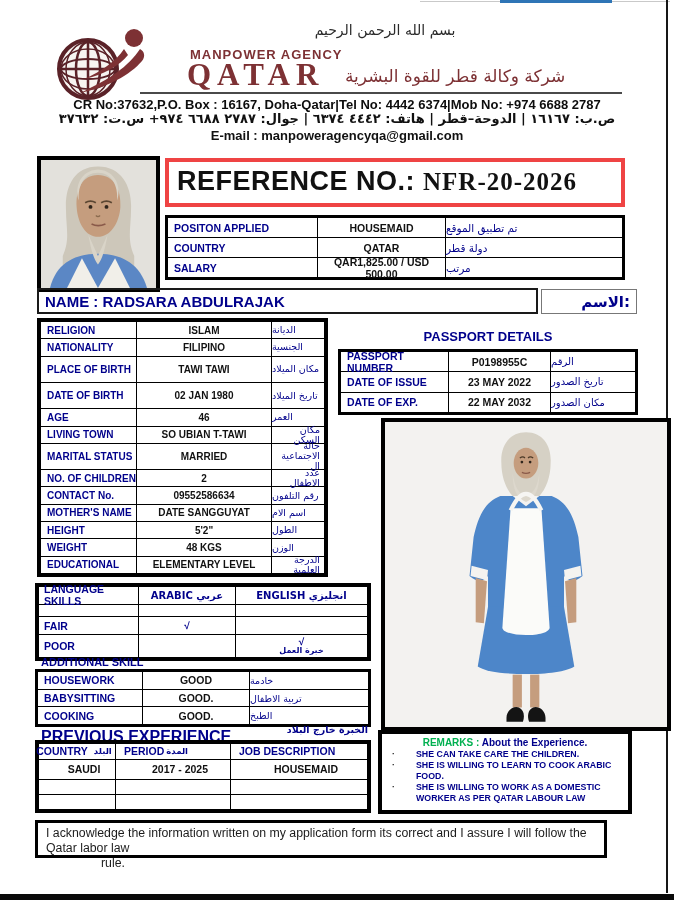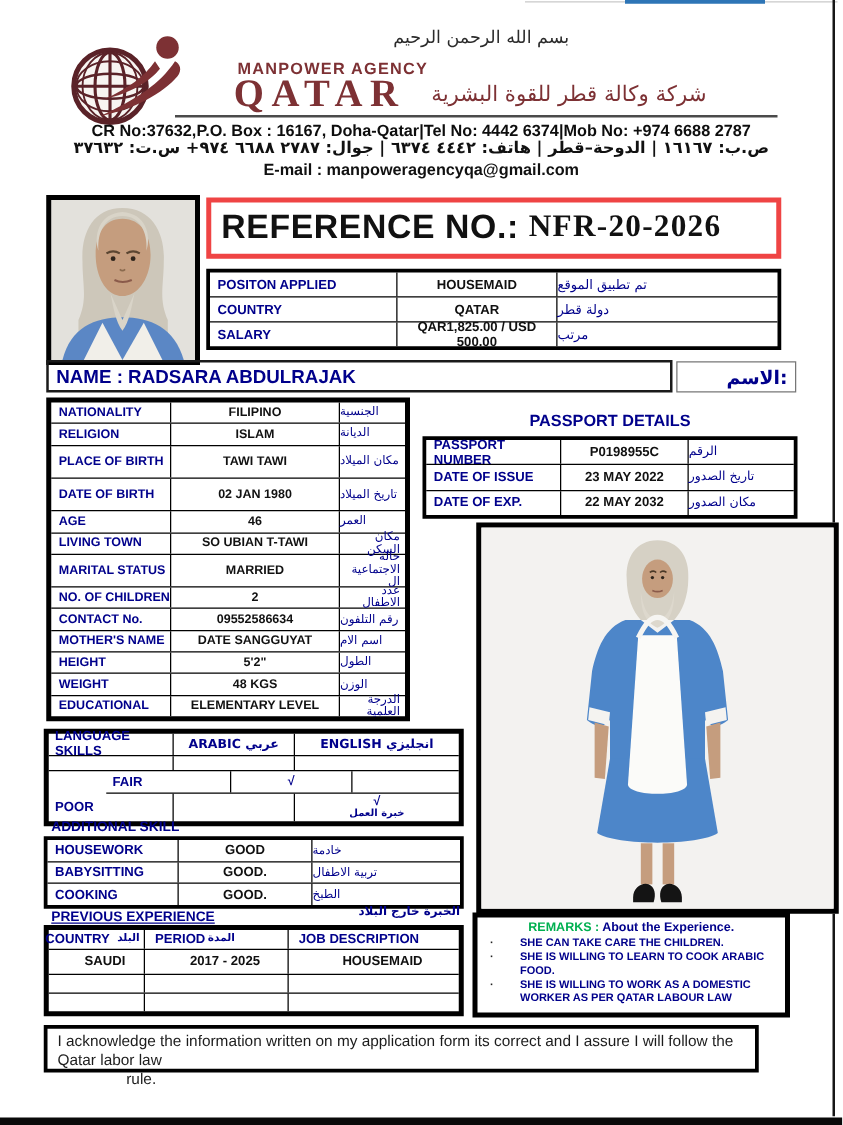--- a/index.html
+++ b/index.html
@@ -79,32 +79,32 @@
   .langtable{left:35px;top:583px;width:336px;height:78px;border:4px solid #000;}
   .langtable .lc1{width:100px;border-right:1px solid #000;height:100%;display:flex;align-items:center;
       padding-left:5px;box-sizing:border-box;color:#00008B;font-weight:bold;font-size:10.5px;}
   .langtable .lc2{width:97px;border-right:1px solid #000;height:100%;display:flex;align-items:center;
       justify-content:center;color:#00008B;font-weight:bold;font-size:10px;box-sizing:border-box;}
   .langtable .lc3{flex:1;height:100%;display:flex;flex-direction:column;align-items:center;
       justify-content:center;color:#00008B;font-weight:bold;font-size:10px;box-sizing:border-box;overflow:hidden;}
   .langtable .hdr .lc2,.langtable .hdr .lc3{font-size:10px;}
   .langtable .r-empty{flex:.75;}
   .langtable .r-hdr{flex:1.1;}
-  .langtable .r-fair{flex:1.1;margin-left:46px;}
+  .langtable .r-fair{flex:1.1;}
   .langtable .r-poor{flex:1.45;}
   .eng-note{font-size:8px;line-height:8px;color:#00008B;}
 
   .addskill-title{left:41px;top:656px;font-size:11px;font-weight:bold;color:#00008B;}
   .addtable{left:35px;top:669px;width:336px;height:58px;}
   .addtable .cl{width:105px;font-size:10.5px;}
   .addtable .cv{width:107px;font-size:10.5px;}
   .addtable .ca{flex:1;font-size:9.5px;}
 
   .prev-note{left:200px;top:724px;width:168px;text-align:right;font-size:9.5px;font-weight:bold;color:#00008B;direction:rtl;}
-  .prev-title{left:41px;top:728px;font-size:11px;font-weight:bold;color:#00008B;text-decoration:underline;}
+  .prev-title{left:41px;top:728px;font-size:16px;font-weight:bold;color:#00008B;text-decoration:underline;}
   .prevtable{left:35px;top:740px;width:336px;height:73px;border:4px solid #000;}
   .prevtable .pc1{width:77px;border-right:1px solid #000;}
   .prevtable .pc2{width:115px;border-right:1px solid #000;}
   .prevtable .pc3{flex:1;}
   .prevtable .pc1,.prevtable .pc2,.prevtable .pc3{height:100%;display:flex;align-items:center;
       justify-content:center;box-sizing:border-box;font-size:10.5px;}
   .prevtable .hdrc{color:#00008B;font-weight:bold;}
   .prevtable .datc{font-weight:bold;color:#101010;padding-left:14px;}
   .hdr-ar-small{font-size:8.5px;margin-right:6px;font-weight:bold;}
   .prevtable .r-h{flex:1.0;}
@@ -199,28 +199,28 @@
       <div class="cv">QAR1,825.00 / USD 500.00</div>
       <div class="ca ar">مرتب</div>
     </div>
   </div>
 
   <div class="abs namebar-main">NAME : RADSARA ABDULRAJAK</div>
   <div class="abs namebar-ar ar">الاسم:</div>
 
   <div class="abs t3 perstable" style="border-width:4px">
     <div class="trow">
+      <div class="cl">RELIGION</div>
+      <div class="cv">ISLAM</div>
+      <div class="ca ar">الديانة</div>
+    </div>
+    <div class="trow">
       <div class="cl">NATIONALITY</div>
       <div class="cv">FILIPINO</div>
       <div class="ca ar">الجنسية</div>
-    </div>
-    <div class="trow">
-      <div class="cl">RELIGION</div>
-      <div class="cv">ISLAM</div>
-      <div class="ca ar">الديانة</div>
     </div>
     <div class="trow tall">
       <div class="cl">PLACE OF BIRTH</div>
       <div class="cv">TAWI TAWI</div>
       <div class="ca ar">مكان الميلاد</div>
     </div>
     <div class="trow tall">
       <div class="cl">DATE OF BIRTH</div>
       <div class="cv">02 JAN 1980</div>
       <div class="ca ar">تاريخ الميلاد</div>

